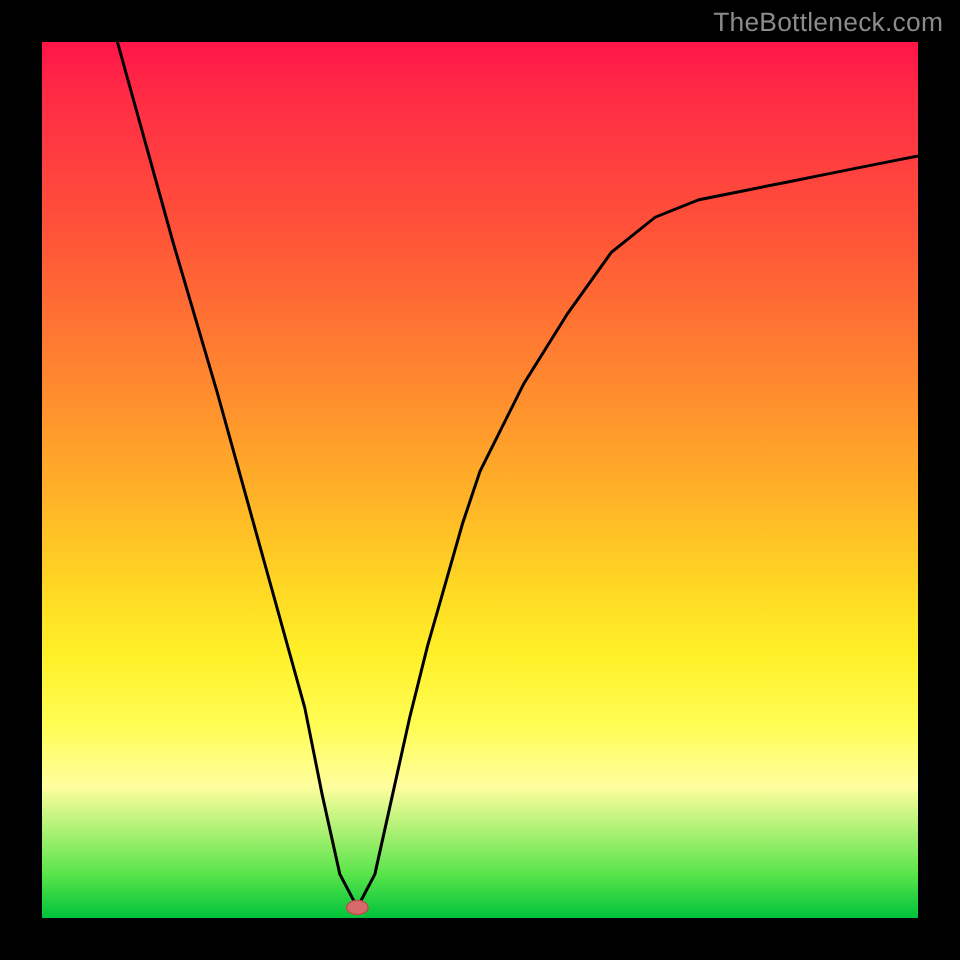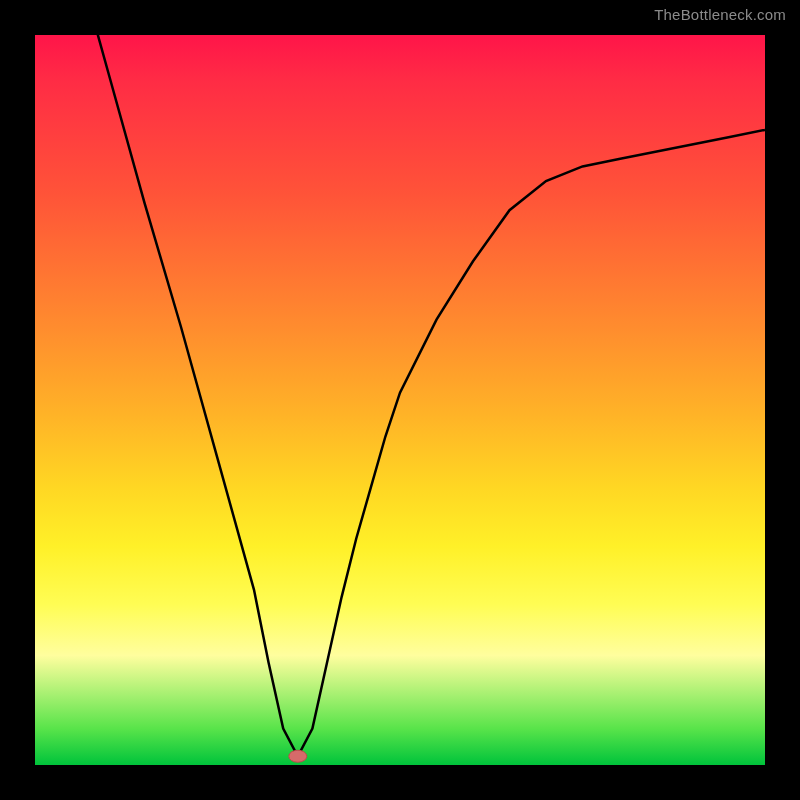--- a/index.html
+++ b/index.html
@@ -55,21 +55,21 @@
   .marker {
     fill: #d66a6a;
     stroke: #c04a4a;
     stroke-width: 1;
   }
   .watermark {
     position: absolute;
     top: 6px;
     right: 14px;
     color: #8b8b8b;
-    font-size: 15px;
+    font-size: 22px;
     letter-spacing: 0.2px;
     user-select: none;
   }
 </style>
 </head>
 <body>
 
 <div class="outer">
   <div class="watermark">TheBottleneck.com</div>
   <div class="plot-area">

